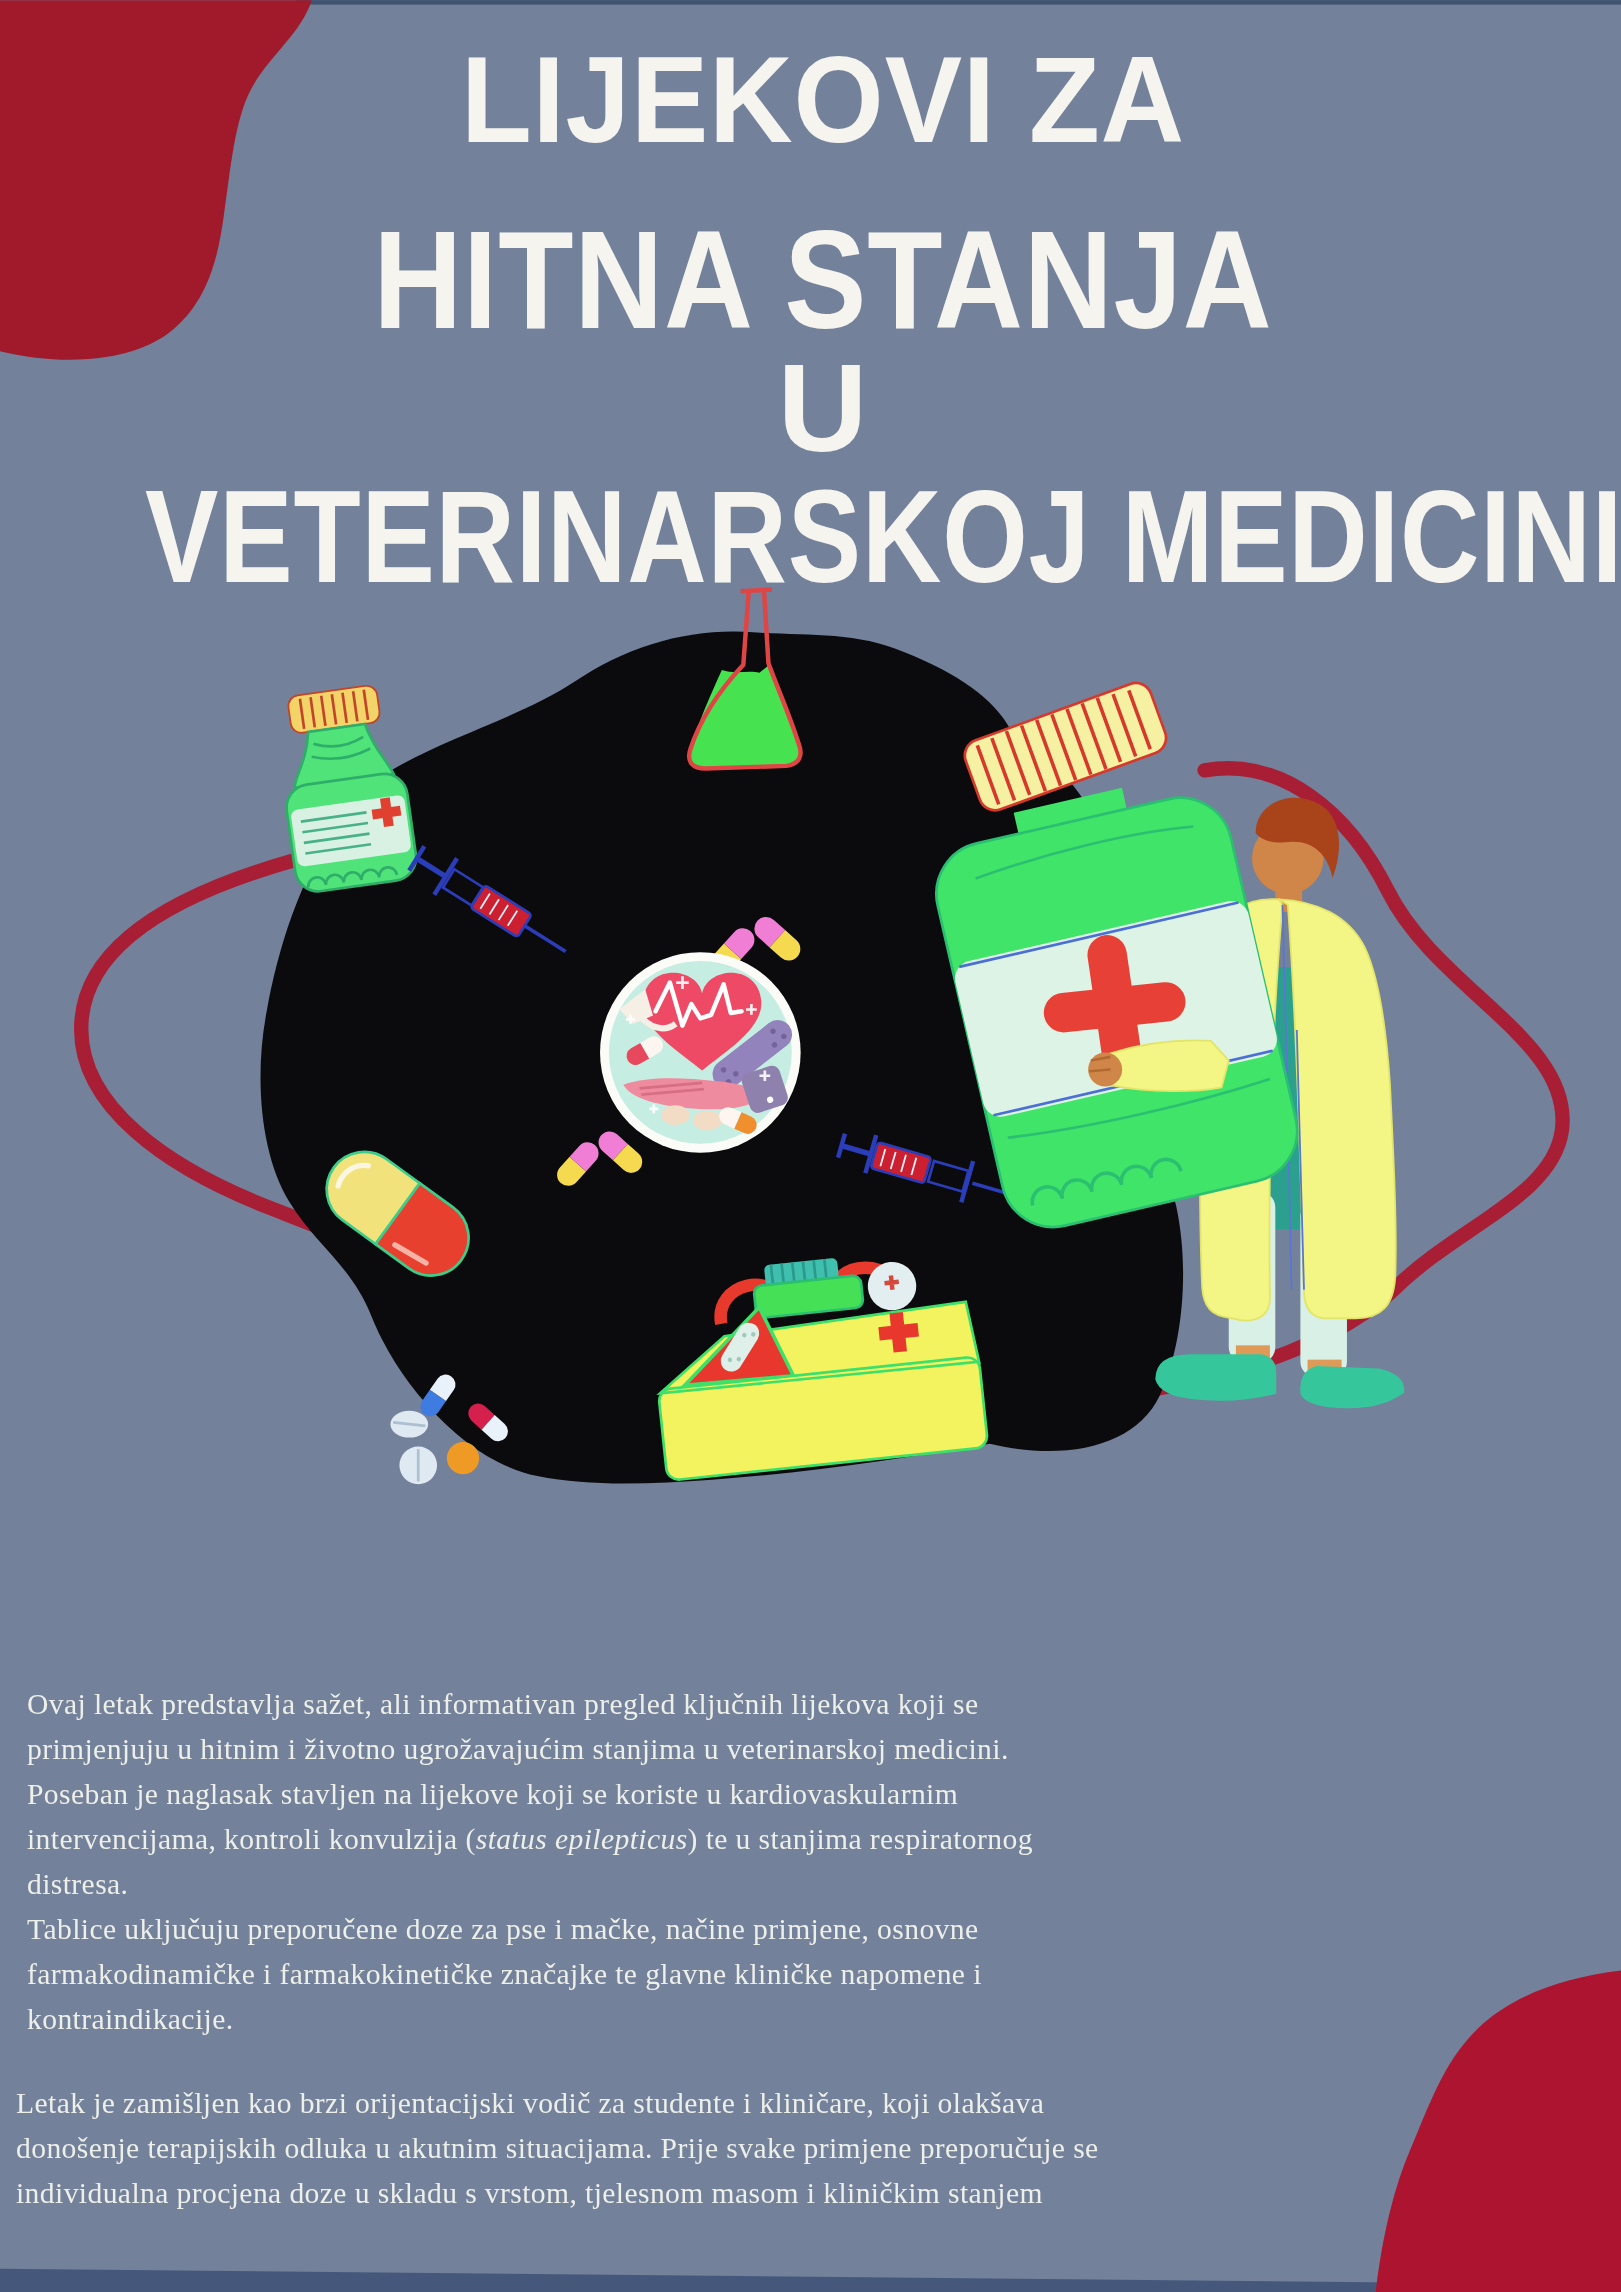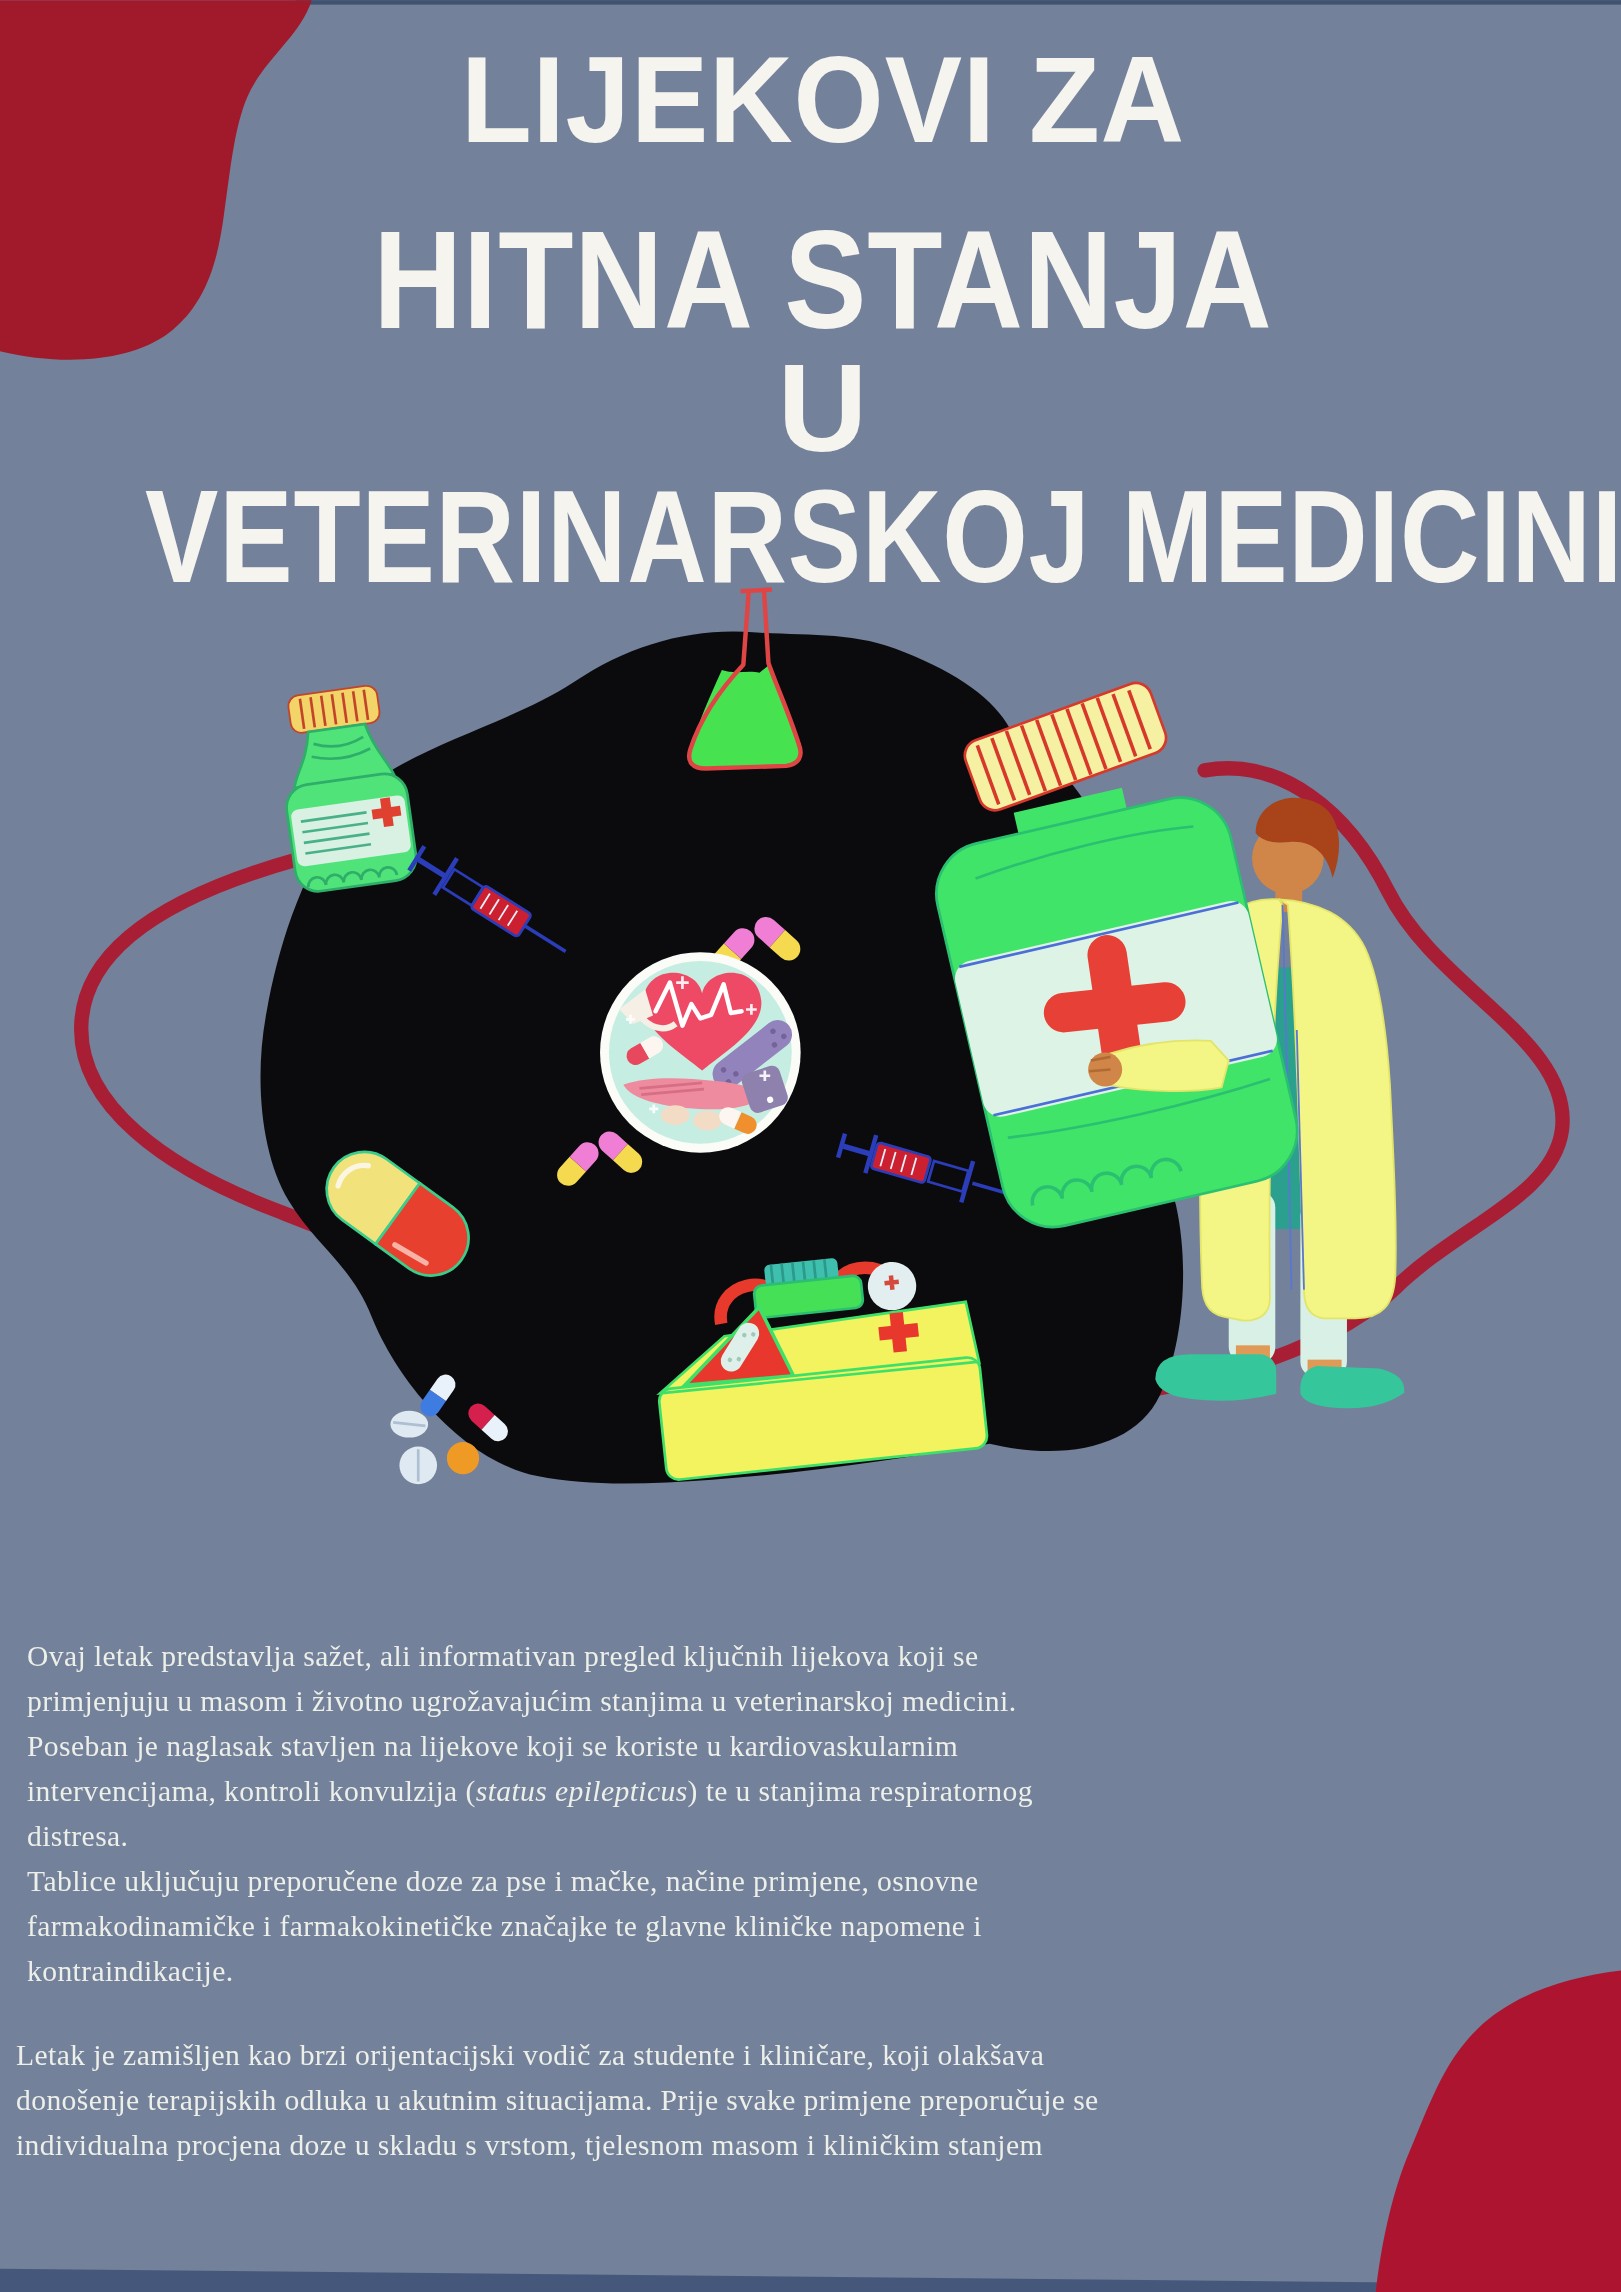--- a/index.html
+++ b/index.html
@@ -17,20 +17,21 @@
   }
   .t1{top:39px;font-size:122px;transform:scaleX(0.95);}
   .t2{top:210px;font-size:140px;transform:scaleX(0.88);}
   .t3{top:346px;font-size:124px;}
   .t4{top:471px;font-size:131px;transform:scaleX(0.84);}
   .body-block{
     position:absolute;z-index:3;color:#edefe9;
     font-family:"Liberation Serif",serif;
     font-size:29.6px;line-height:45px;white-space:nowrap;
     letter-spacing:0.4px;
+    margin-top:48px;
   }
   .p1{left:27px;top:1634px;}
   .p3{left:16px;top:2033px;}
   .iti{font-style:italic;}
 </style>
 </head>
 <body>
 
 <div class="page">
 
@@ -326,21 +327,21 @@
 
   <div class="title-block">
     <div class="title-line t1">LIJEKOVI ZA</div>
     <div class="title-line t2">HITNA STANJA</div>
     <div class="title-line t3">U</div>
     <div class="title-line t4">VETERINARSKOJ MEDICINI</div>
   </div>
 
   <div class="body-block p1">
     <div>Ovaj letak predstavlja sažet, ali informativan pregled ključnih lijekova koji se</div>
-    <div>primjenjuju u masom i životno ugrožavajućim stanjima u veterinarskoj medicini.</div>
+    <div>primjenjuju u hitnim i životno ugrožavajućim stanjima u veterinarskoj medicini.</div>
     <div>Poseban je naglasak stavljen na lijekove koji se koriste u kardiovaskularnim</div>
     <div><span>intervencijama, kontroli konvulzija (</span><span class="iti">status epilepticus</span><span>) te u stanjima respiratornog</span></div>
     <div>distresa.</div>
     <div>Tablice uključuju preporučene doze za pse i mačke, načine primjene, osnovne</div>
     <div>farmakodinamičke i farmakokinetičke značajke te glavne kliničke napomene i</div>
     <div>kontraindikacije.</div>
   </div>
 
   <div class="body-block p3">
     <div>Letak je zamišljen kao brzi orijentacijski vodič za studente i kliničare, koji olakšava</div>

